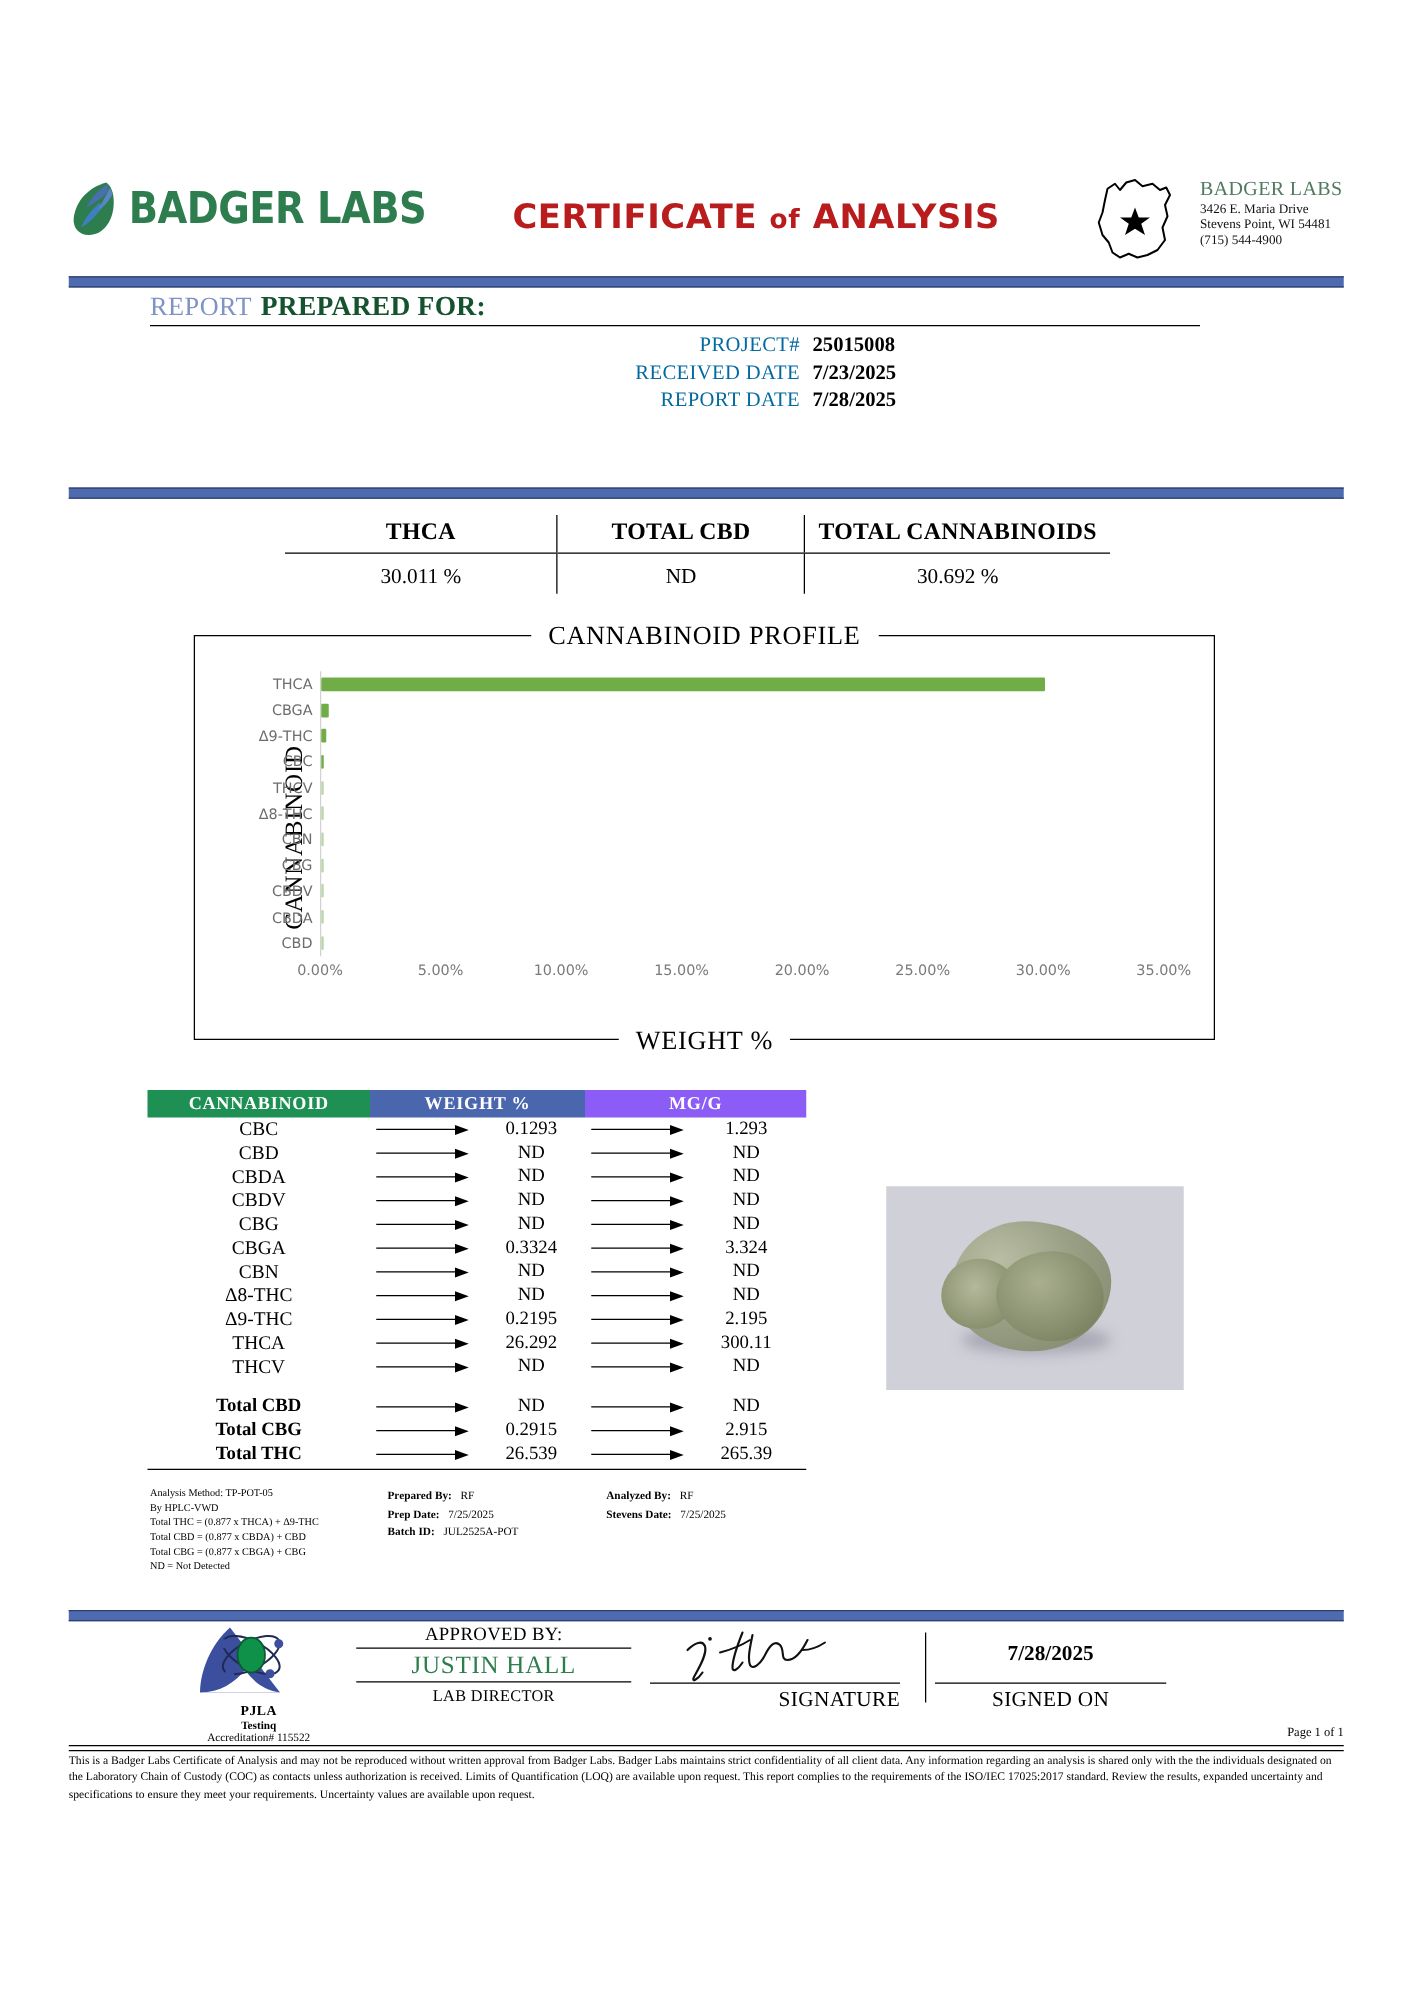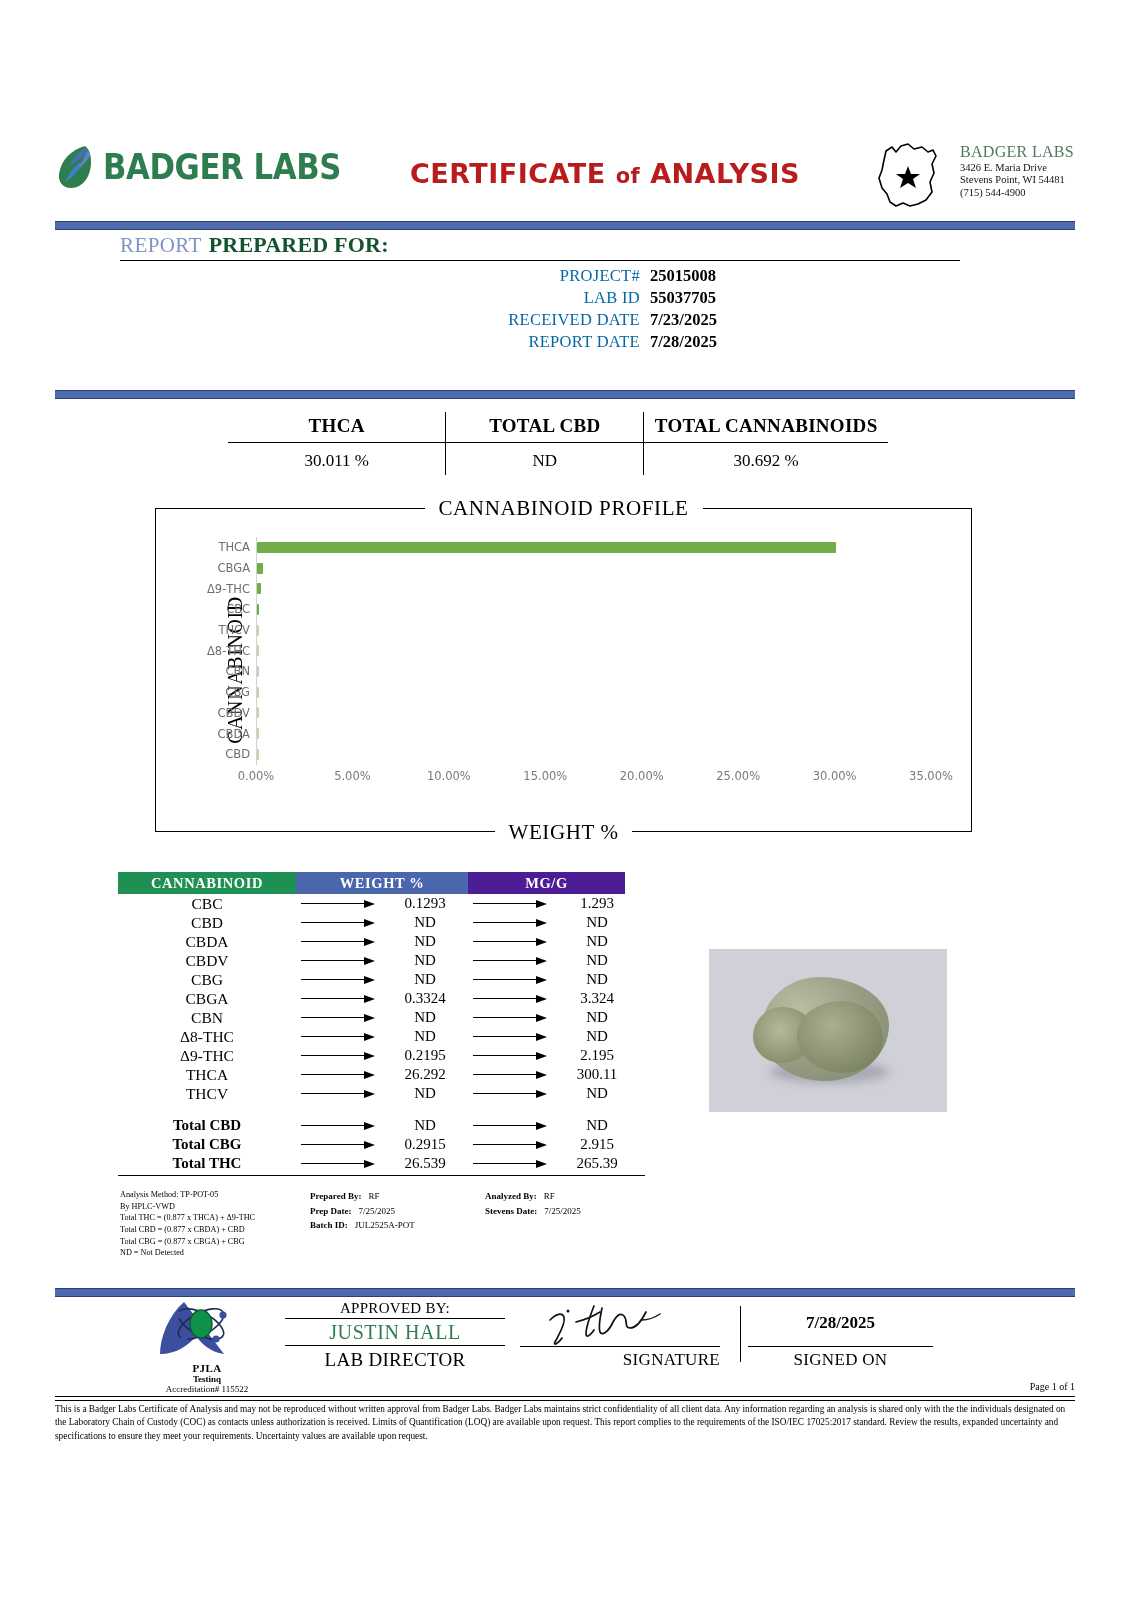--- a/index.html
+++ b/index.html
@@ -292,21 +292,21 @@
     font-size: 14.5px;
     font-weight: bold;
     letter-spacing: 0.6px;
     display: flex;
     align-items: center;
     justify-content: center;
     white-space: nowrap;
   }
   .dt-h.c1 { width: 178px; background: #1f9053; }
   .dt-h.c2 { width: 172px; background: #4a66ad; }
-  .dt-h.c3 { width: 157px; background: #4c1d95; }
+  .dt-h.c3 { width: 177px; background: #8b5cf6; }
 
   .dt-row {
     display: flex;
     align-items: center;
     height: 19px;
   }
   .dt-name {
     width: 178px;
     text-align: center;
     font-size: 15.5px;
@@ -459,21 +459,21 @@
   }
   .appr-name {
     font-size: 20px;
     color: #2e7d4f;
     letter-spacing: 0.6px;
     border-bottom: 1.4px solid #000;
     padding: 2px 0 1px 0;
     white-space: nowrap;
   }
   .appr-role {
-    font-size: 19px;
+    font-size: 13px;
     letter-spacing: 0.3px;
     padding-top: 3px;
     white-space: nowrap;
   }
   .sig-col {
     position: absolute;
     left: 400px; top: 2px;
     width: 200px;
     text-align: right;
   }
@@ -576,24 +576,20 @@
     <div class="report-for-row">
       <span class="report-word">REPORT</span>
       <span class="prepared-word">PREPARED FOR:</span>
     </div>
 
     <table class="meta-table">
       <tbody>
           <tr>
         <td class="meta-label">PROJECT#</td>
         <td class="meta-value">25015008</td>
-      </tr>
-      <tr>
-        <td class="meta-label">LAB ID</td>
-        <td class="meta-value">55037705</td>
       </tr>
       <tr>
         <td class="meta-label">RECEIVED DATE</td>
         <td class="meta-value">7/23/2025</td>
       </tr>
       <tr>
         <td class="meta-label">REPORT DATE</td>
         <td class="meta-value">7/28/2025</td>
       </tr>
     </tbody>

